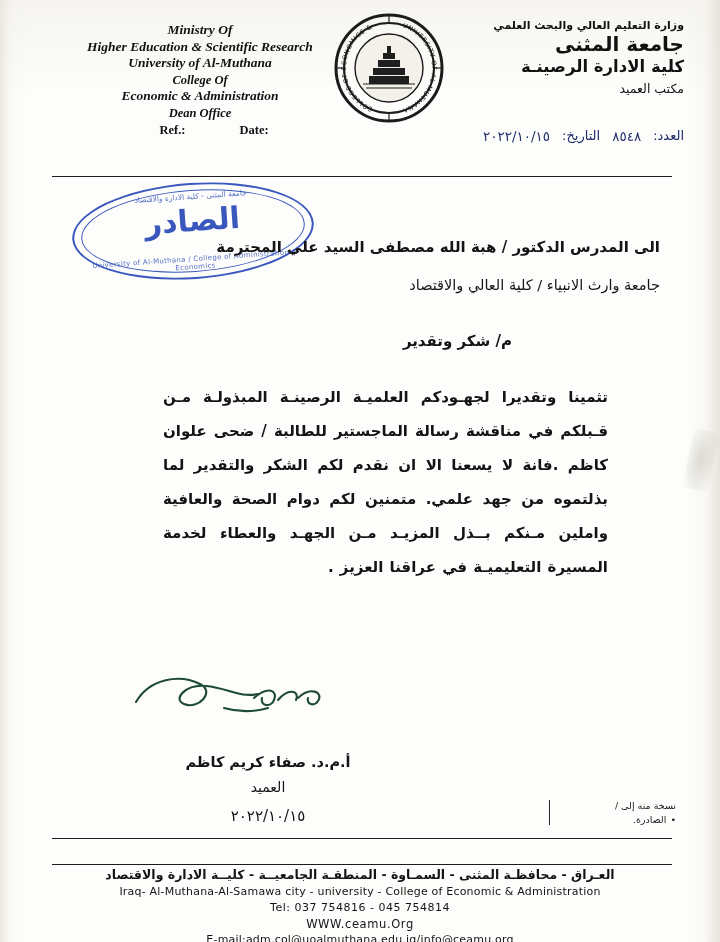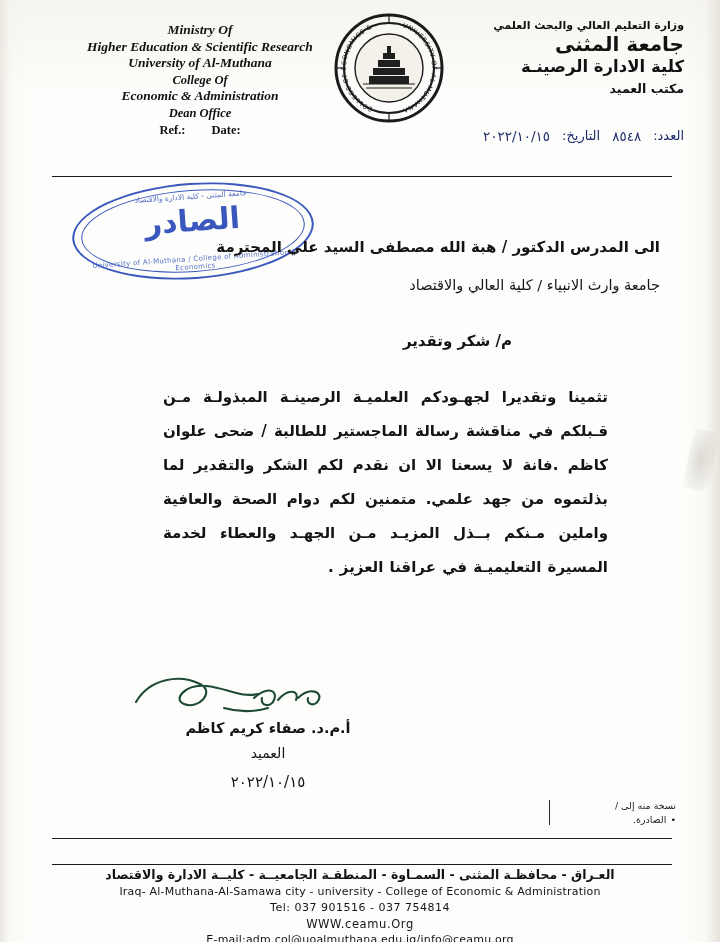--- a/index.html
+++ b/index.html
@@ -52,21 +52,21 @@
   }
   .hdr-left .ln.small { font-size: 12.5px; }
   .hdr-left .refline {
     margin-top: 2px;
     font-size: 12.5px;
     display: flex;
     justify-content: center;
     gap: 26px;
     font-style: normal;
   }
-  .hdr-left .refline span { white-space: nowrap; }
+  .hdr-left .refline span { white-space: nowrap; margin-left: 28px; }
 
   
   .logo {
     position: absolute;
     left: 333px;
     top: 4px;
     width: 112px;
     height: 112px;
   }
   .logo svg { display: block; }
@@ -95,21 +95,21 @@
   }
   .hdr-right .ar3 {
     font-size: 16.5px;
     line-height: 24px;
     font-weight: bold;
     letter-spacing: 2px;
   }
   .hdr-right .ar4 {
     font-size: 12.5px;
     line-height: 20px;
-    font-weight: bold;
+    font-weight: normal;
     letter-spacing: 1px;
   }
   .numline {
     position: absolute;
     right: 36px;
     top: 120px;
     width: 330px;
     direction: rtl;
     text-align: right;
     font-family: "DejaVu Sans", sans-serif;
@@ -240,21 +240,21 @@
   .sig-scribble {
     height: 52px;
     position: relative;
   }
   .sig-scribble svg { position: absolute; left: 10px; top: 0; }
   .sig-name, .sig-title, .sig-date {
     direction: rtl;
     font-family: "DejaVu Sans", sans-serif;
     color: #141414;
   }
-  .sig-name { font-size: 14.5px; font-weight: bold; letter-spacing: 1px; }
+  .sig-name { font-size: 14.5px; font-weight: bold; letter-spacing: 1px; margin-top: 34px; }
   .sig-title { font-size: 14px; margin-top: 9px; letter-spacing: 3px; }
   .sig-date { font-size: 15px; margin-top: 12px; letter-spacing: 1px; }
 
   
   .ccbox {
     position: absolute;
     right: 44px;
     top: 800px;
     width: 120px;
     direction: rtl;
@@ -439,18 +439,18 @@
       <span class="dot">•</span><span>الصادرة.</span>
     </div>
   </div>
 
   <div class="rule bottom1"></div>
   <div class="rule bottom2"></div>
 
   <div class="footer">
     <div class="f-ar">العـراق - محافظـة المثنى - السمـاوة - المنطقـة الجامعيــة - كليــة الادارة والاقتصاد</div>
     <div class="f-en">Iraq- Al-Muthana-Al-Samawa city - university - College of Economic &amp; Administration</div>
-    <div class="f-tel">Tel: 037 901516 - 037 754814</div>
+    <div class="f-tel">Tel: 037 754816 - 045 754814</div>
     <div class="f-web">WWW.ceamu.Org</div>
     <div class="f-mail">E-mail:adm.col@uoalmuthana.edu.iq/info@ceamu.org</div>
   </div>
 
 </div>
 
 </body></html>

